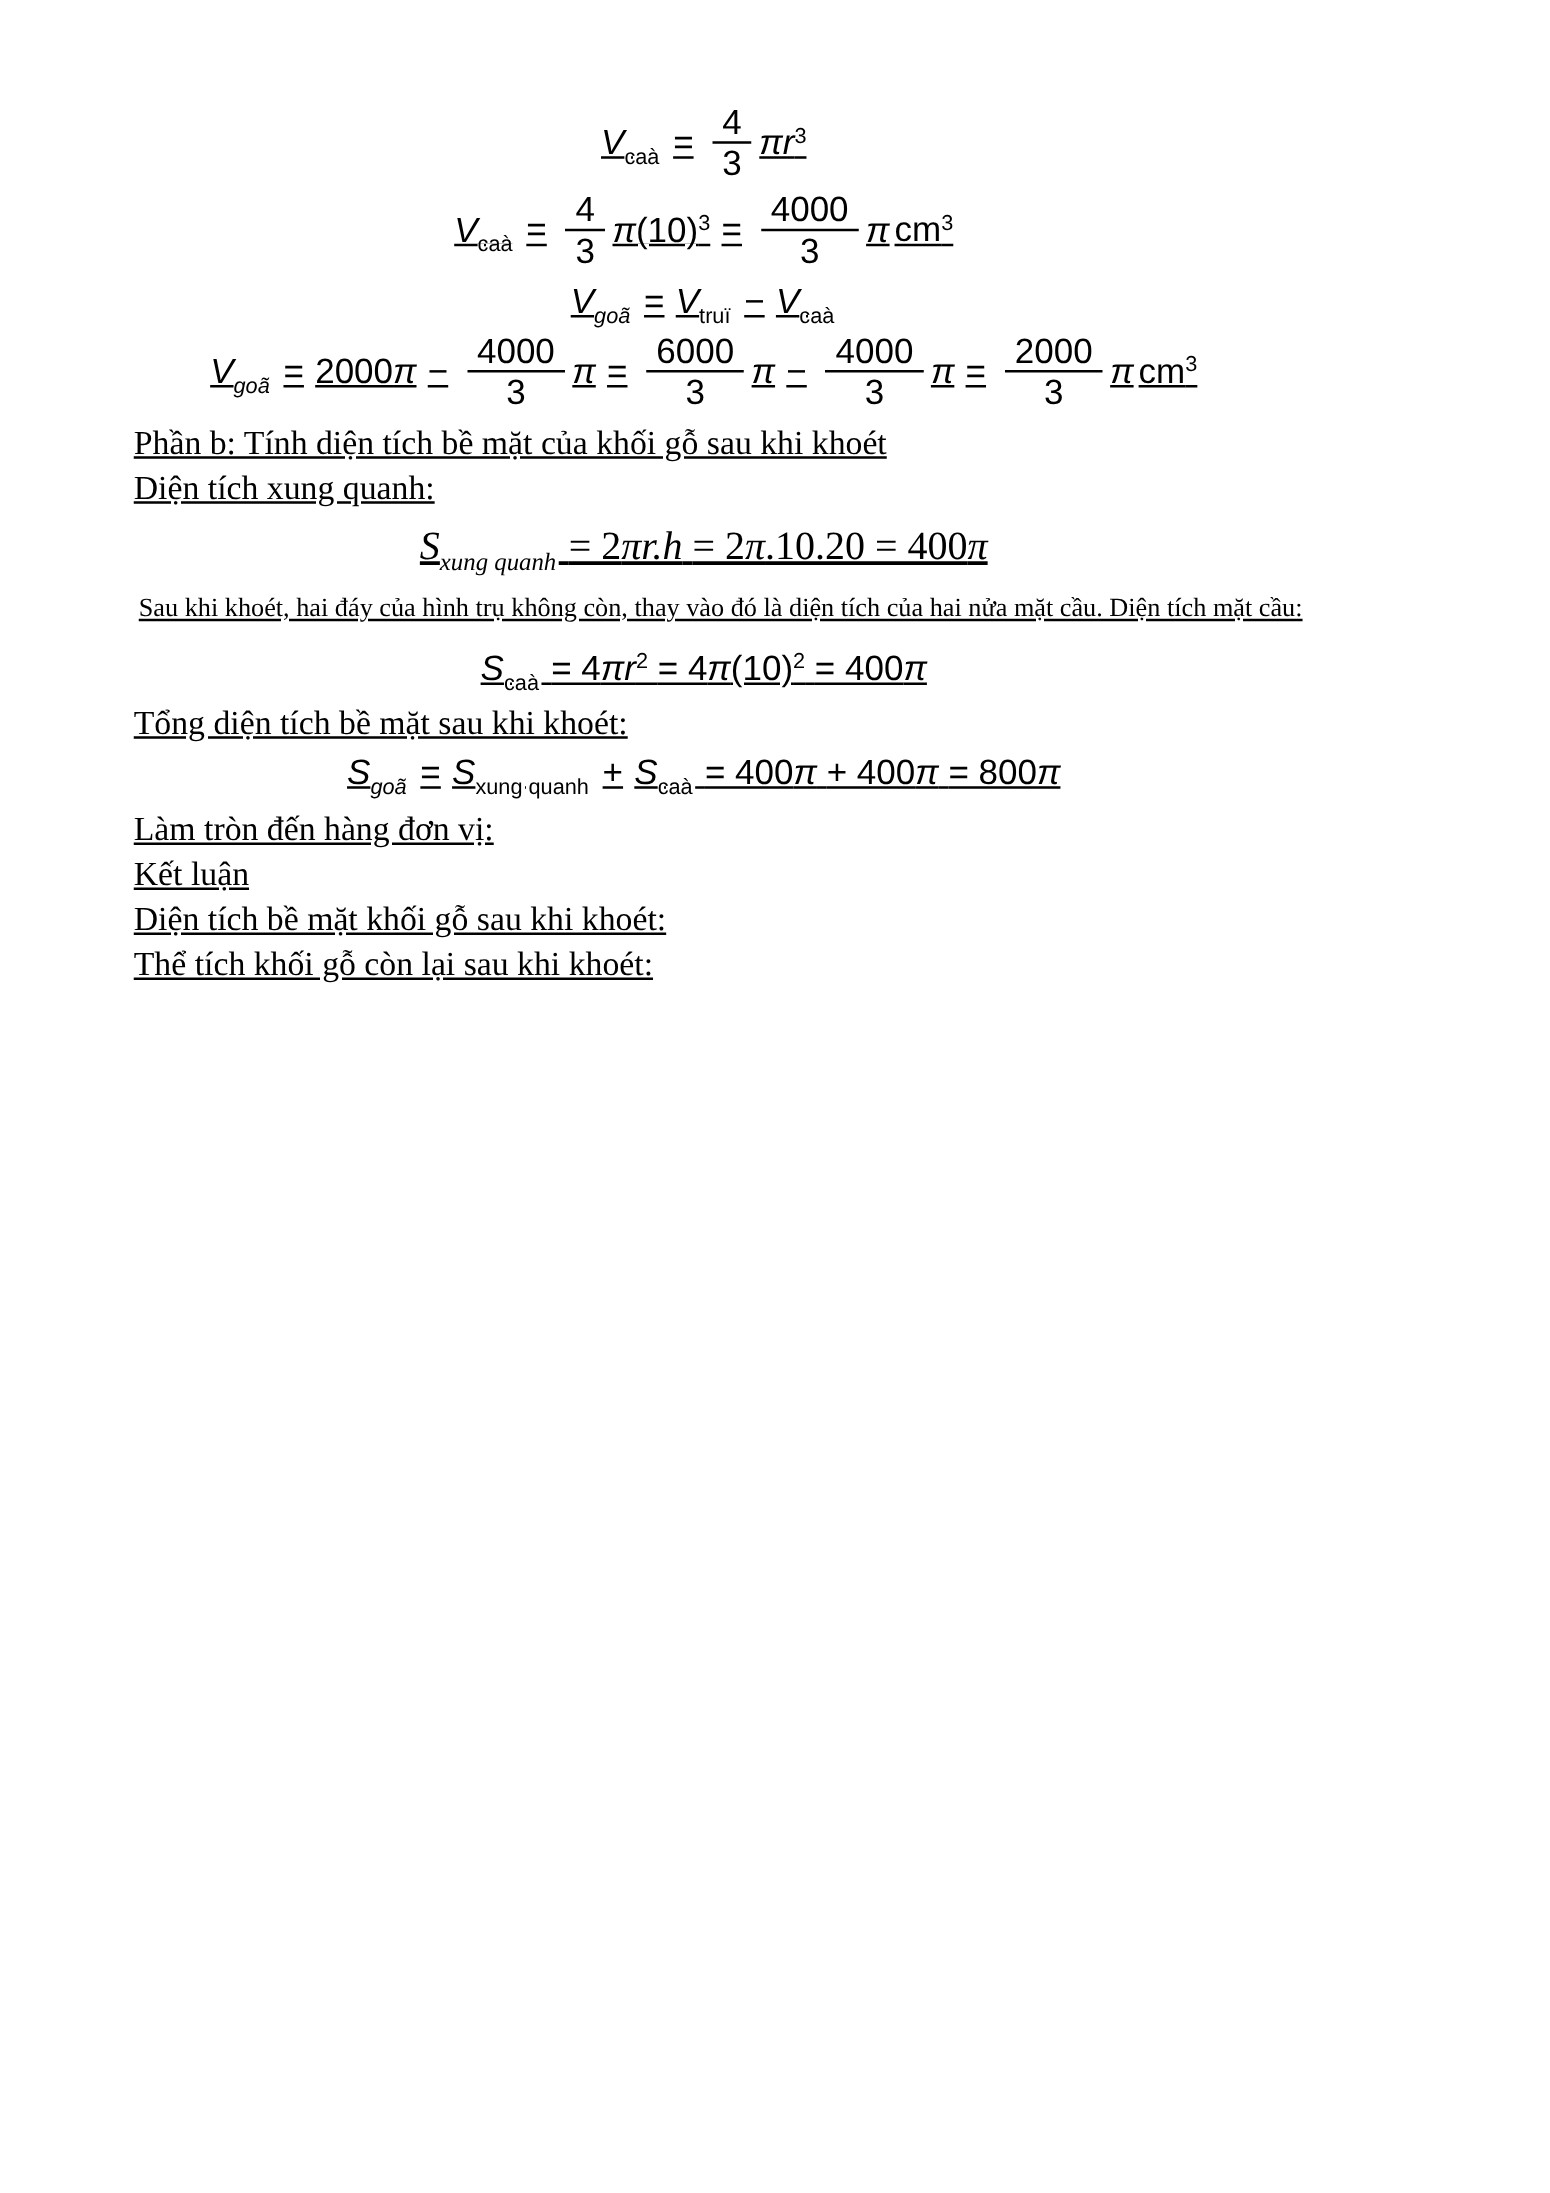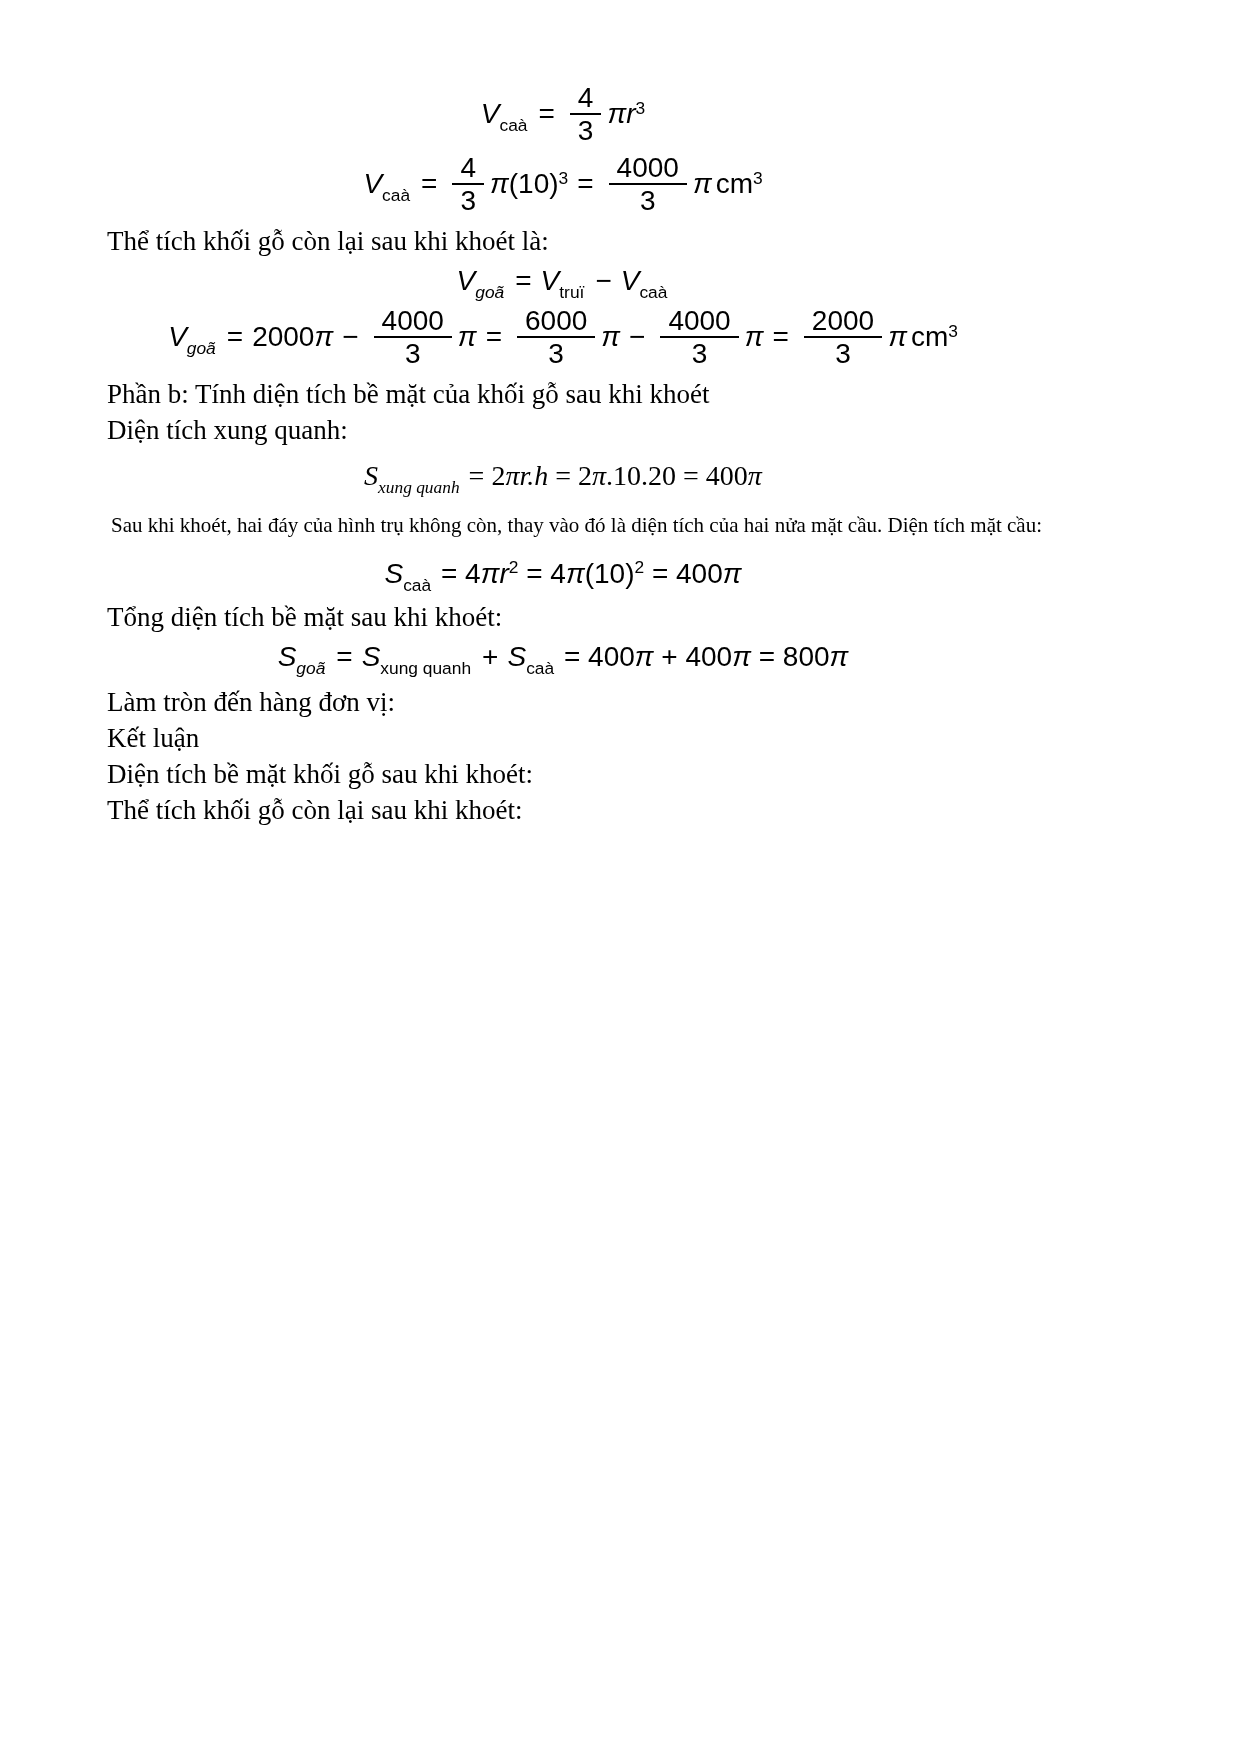--- a/index.html
+++ b/index.html
@@ -9,20 +9,21 @@
     height: 1754px;
     background: #ffffff;
     color: #000000;
     font-family: "Liberation Serif", serif;
   }
   .page {
     width: 1240px;
     height: 1754px;
     padding: 78px 105px 0 107px;
     overflow: hidden;
+    text-decoration: underline;
   }
   .text-line {
     font-size: 27px;
     line-height: 34px;
     margin: 0 0 2px 0;
   }
   .para {
     font-size: 21px;
     line-height: 36px;
     text-align: justify;
@@ -31,21 +32,21 @@
   
   .eq {
     text-align: center;
     padding-right: 116px; 
     font-family: "Liberation Sans", sans-serif;
     font-size: 28px;
     line-height: 34px;
     margin: 6px 0;
     white-space: nowrap;
   }
-  .eq.serif { font-family: "Liberation Serif", serif; font-size: 28px; }
+  .eq.serif { font-family: "Liberation Serif", serif; font-size: 32px; }
   .it { font-style: italic; }
   .op { margin: 0 9px; }
   .sb {
     font-size: 0.62em;
     position: relative;
     top: 0.45em;
     margin-right: 2px;
   }
   .sp {
     font-size: 0.62em;
@@ -76,21 +77,20 @@
 
   <div class="eq">
     <span class="it">V</span><span class="sb">caà</span><span class="op">=</span><span class="frac"><span class="num">4</span><span class="den">3</span></span><span class="it">πr</span><span class="sp">3</span>
   </div>
 
 
   <div class="eq">
     <span class="it">V</span><span class="sb">caà</span><span class="op">=</span><span class="frac"><span class="num">4</span><span class="den">3</span></span><span class="it">π</span><span>(10)</span><span class="sp">3</span><span class="op">=</span><span class="frac"><span class="num">4000</span><span class="den">3</span></span><span class="it">π</span><span class="unit">cm</span><span class="sp">3</span>
   </div>
 
-  <div class="text-line">Thể tích khối gỗ còn lại sau khi khoét là:</div>
 
   <div class="eq">
     <span class="it">V</span><span class="sb it">goã</span><span class="op">=</span><span class="it">V</span><span class="sb">truï</span><span class="op">−</span><span class="it">V</span><span class="sb">caà</span>
   </div>
 
   <div class="eq">
     <span class="it">V</span><span class="sb it">goã</span><span class="op">=</span><span>2000</span><span class="it">π</span><span class="op">−</span><span class="frac"><span class="num">4000</span><span class="den">3</span></span><span class="it">π</span><span class="op">=</span><span class="frac"><span class="num">6000</span><span class="den">3</span></span><span class="it">π</span><span class="op">−</span><span class="frac"><span class="num">4000</span><span class="den">3</span></span><span class="it">π</span><span class="op">=</span><span class="frac"><span class="num">2000</span><span class="den">3</span></span><span class="it">π</span><span class="unit">cm</span><span class="sp">3</span>
   </div>
 
   <div class="text-line">Phần b: Tính diện tích bề mặt của khối gỗ sau khi khoét</div>

